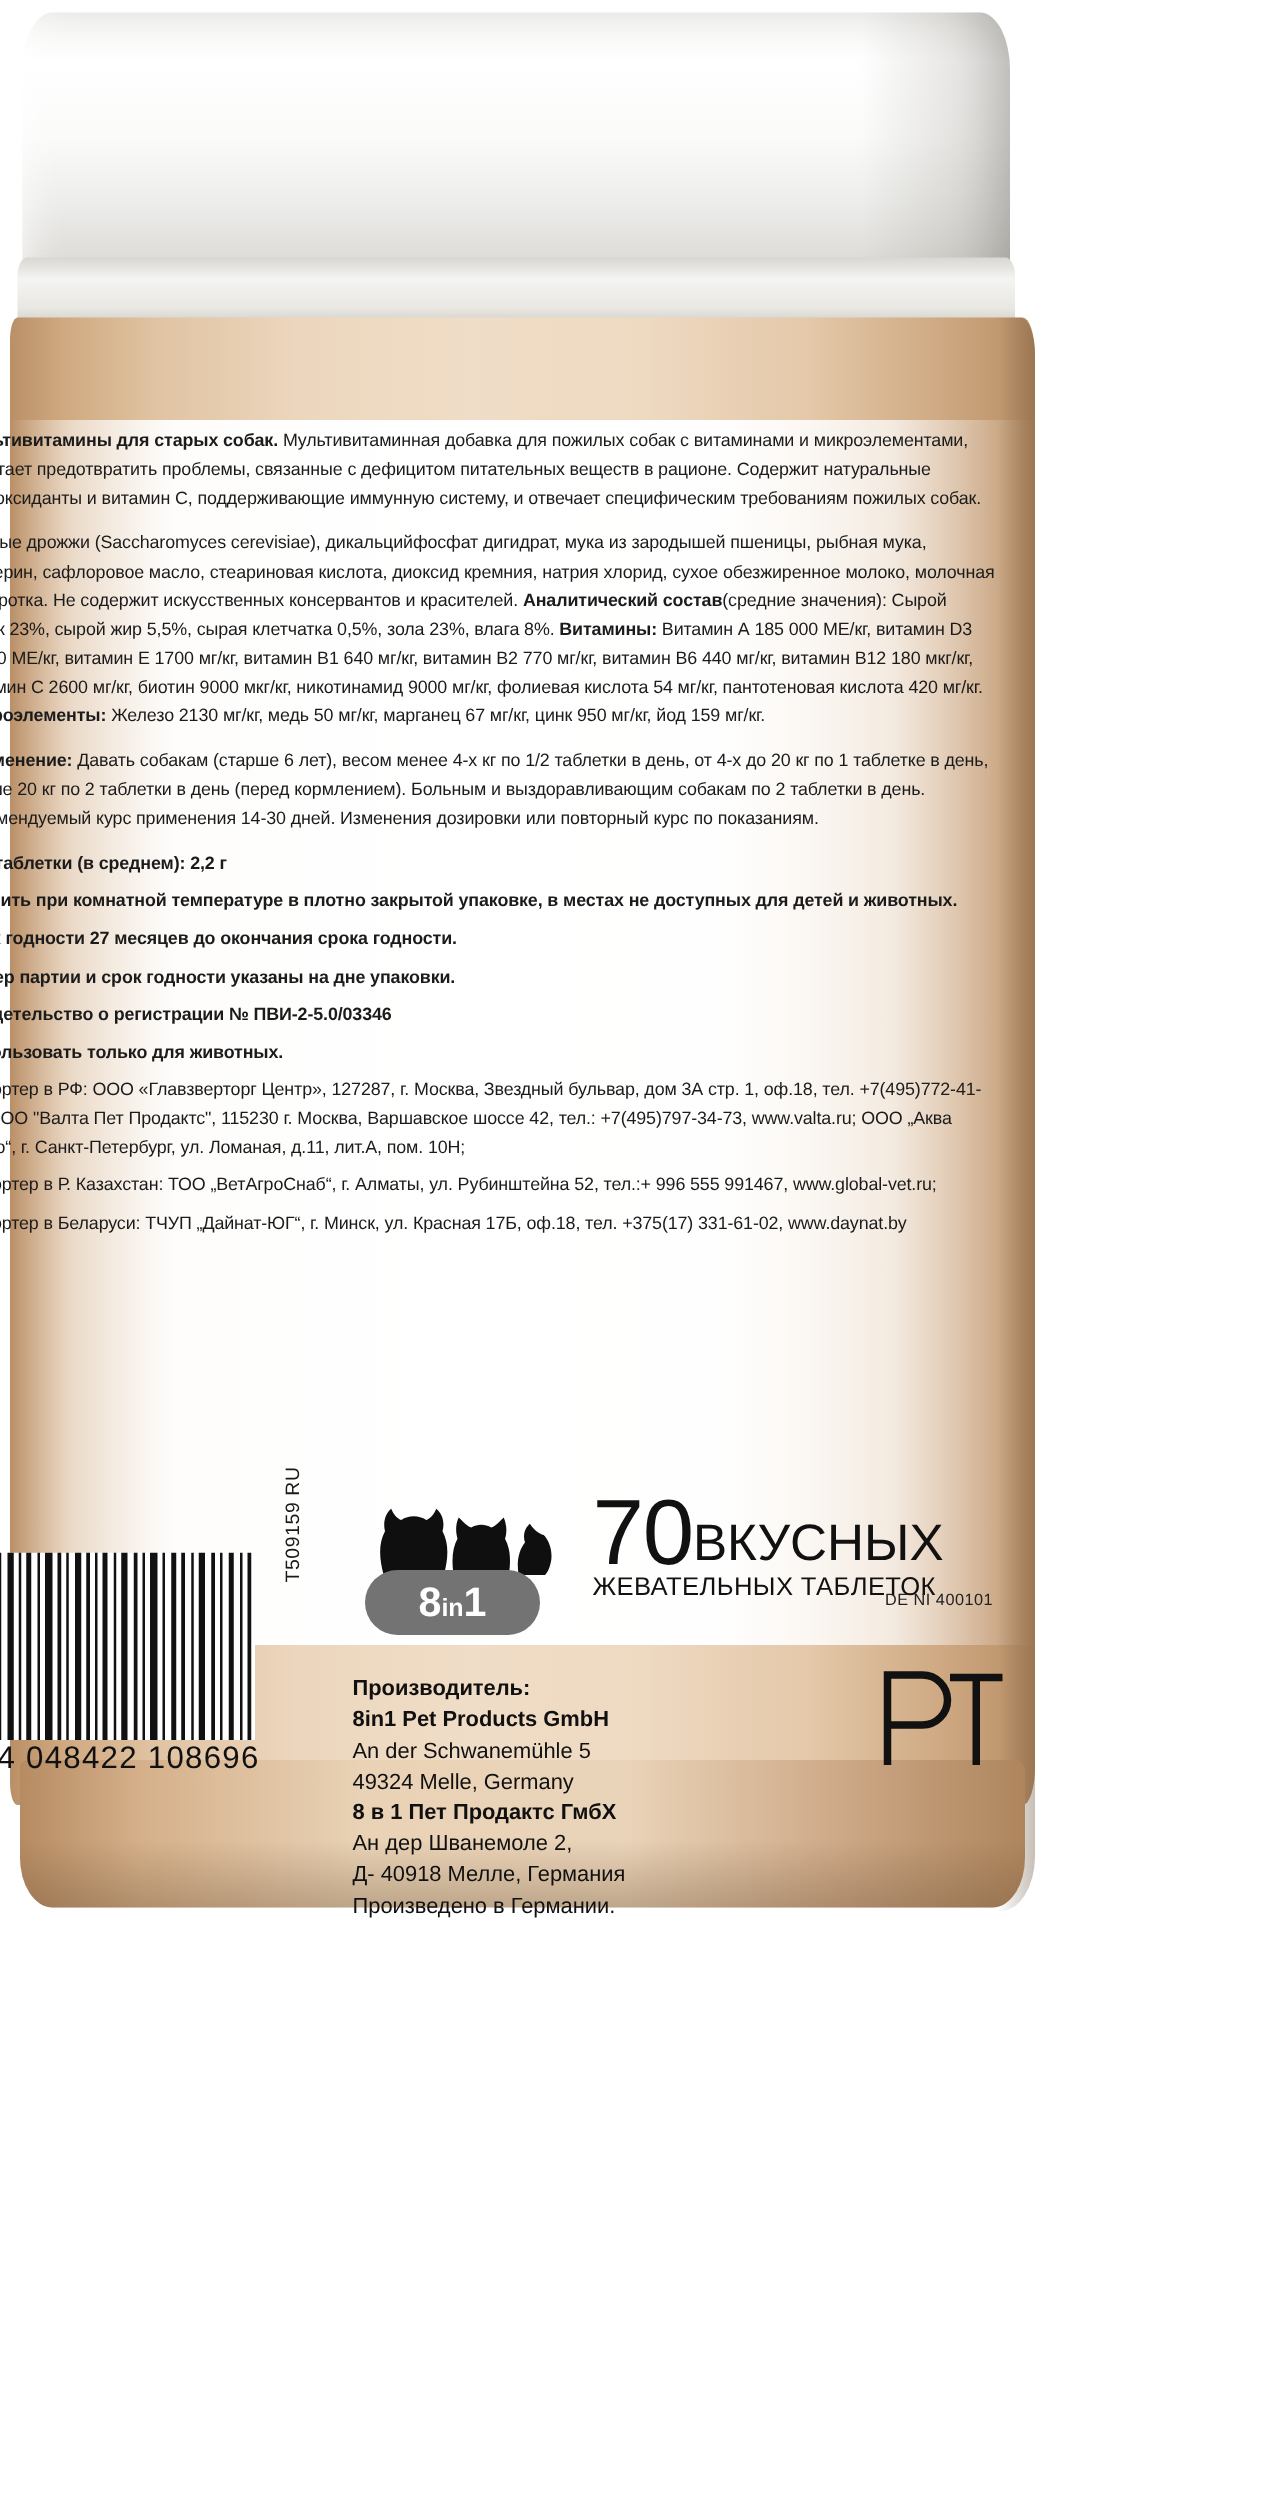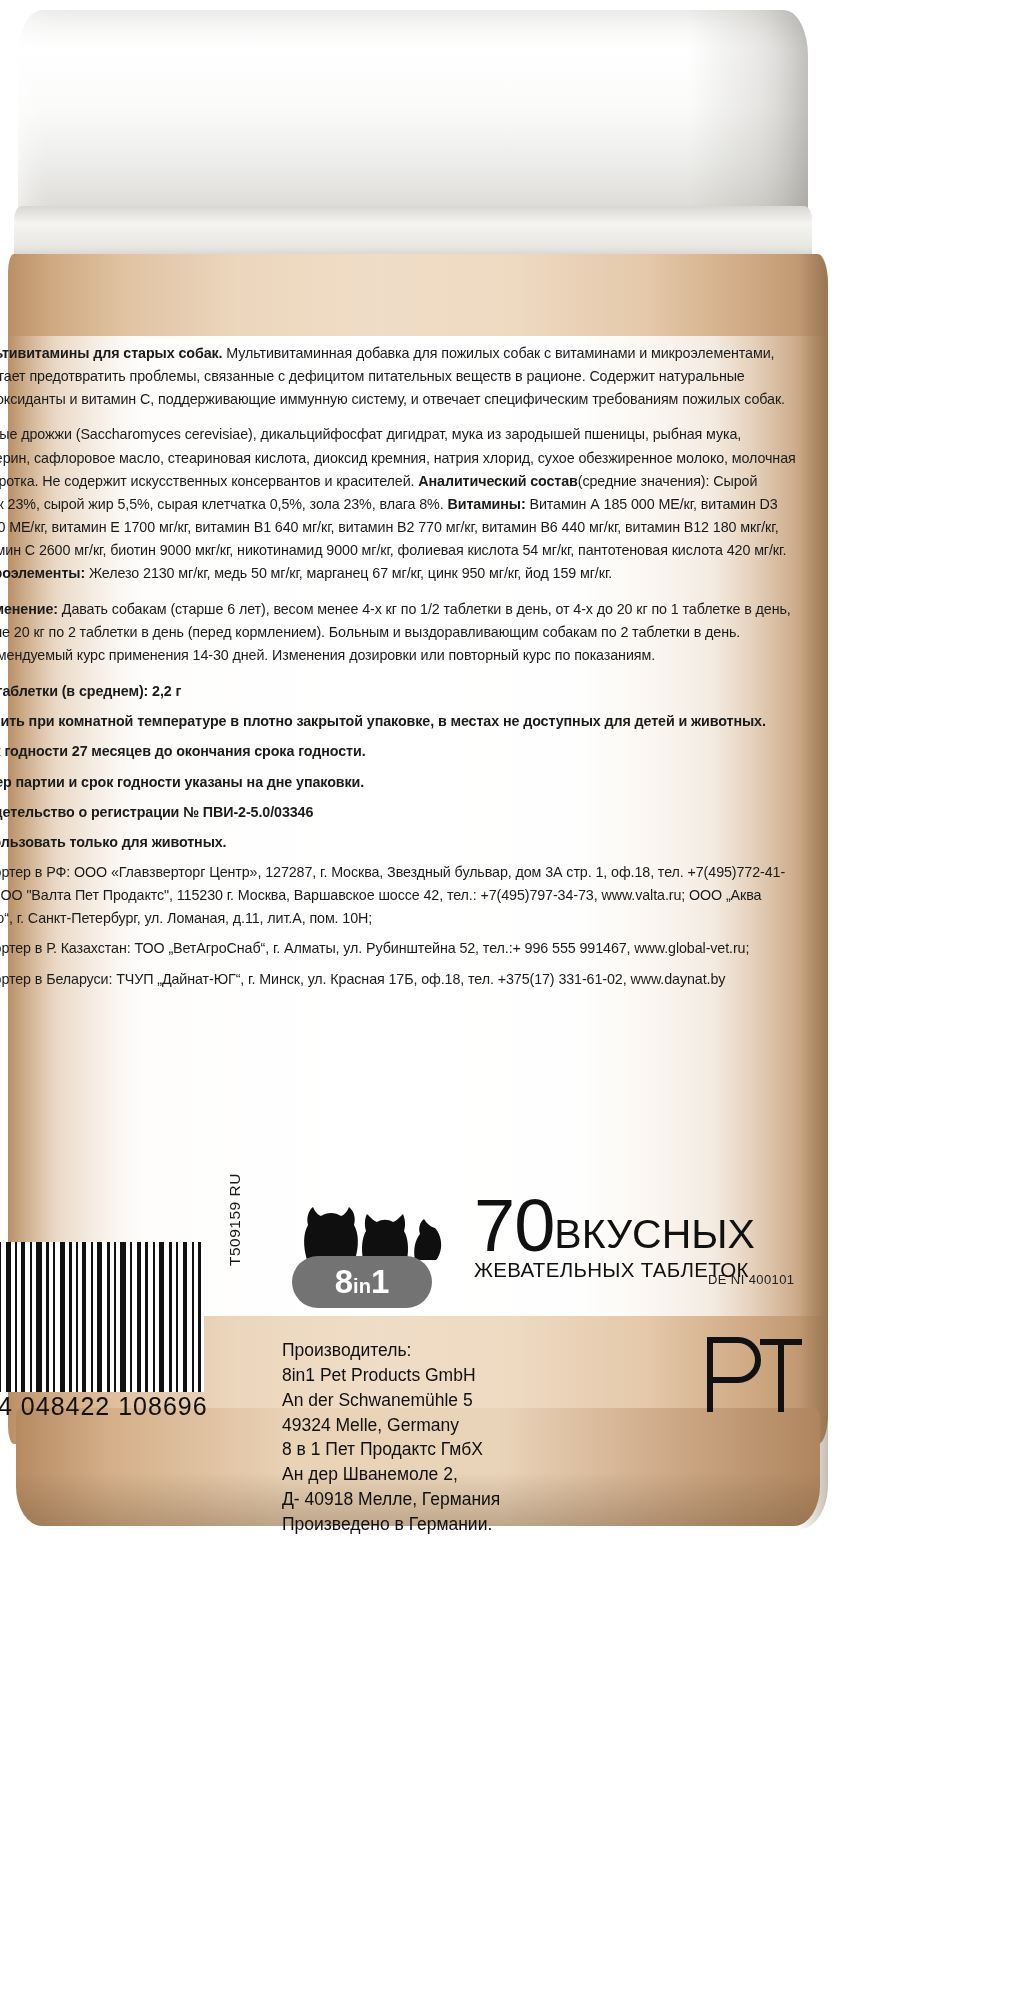--- a/index.html
+++ b/index.html
@@ -213,21 +213,21 @@
   
   .manufacturer {
     position: absolute;
     left: 274px;
     top: 168px;
     font-size: 17.5px;
     line-height: 1.42;
     color: #101010;
     white-space: nowrap;
   }
-  .manufacturer b { font-weight: normal; text-align: right; }
+  .manufacturer b { font-weight: bold; text-align: right; }
 
   
   .count-block {
     position: absolute;
     left: 466px;
     top: 22px;
     width: 330px;
   }
   .count-num {
     font-size: 74px;

